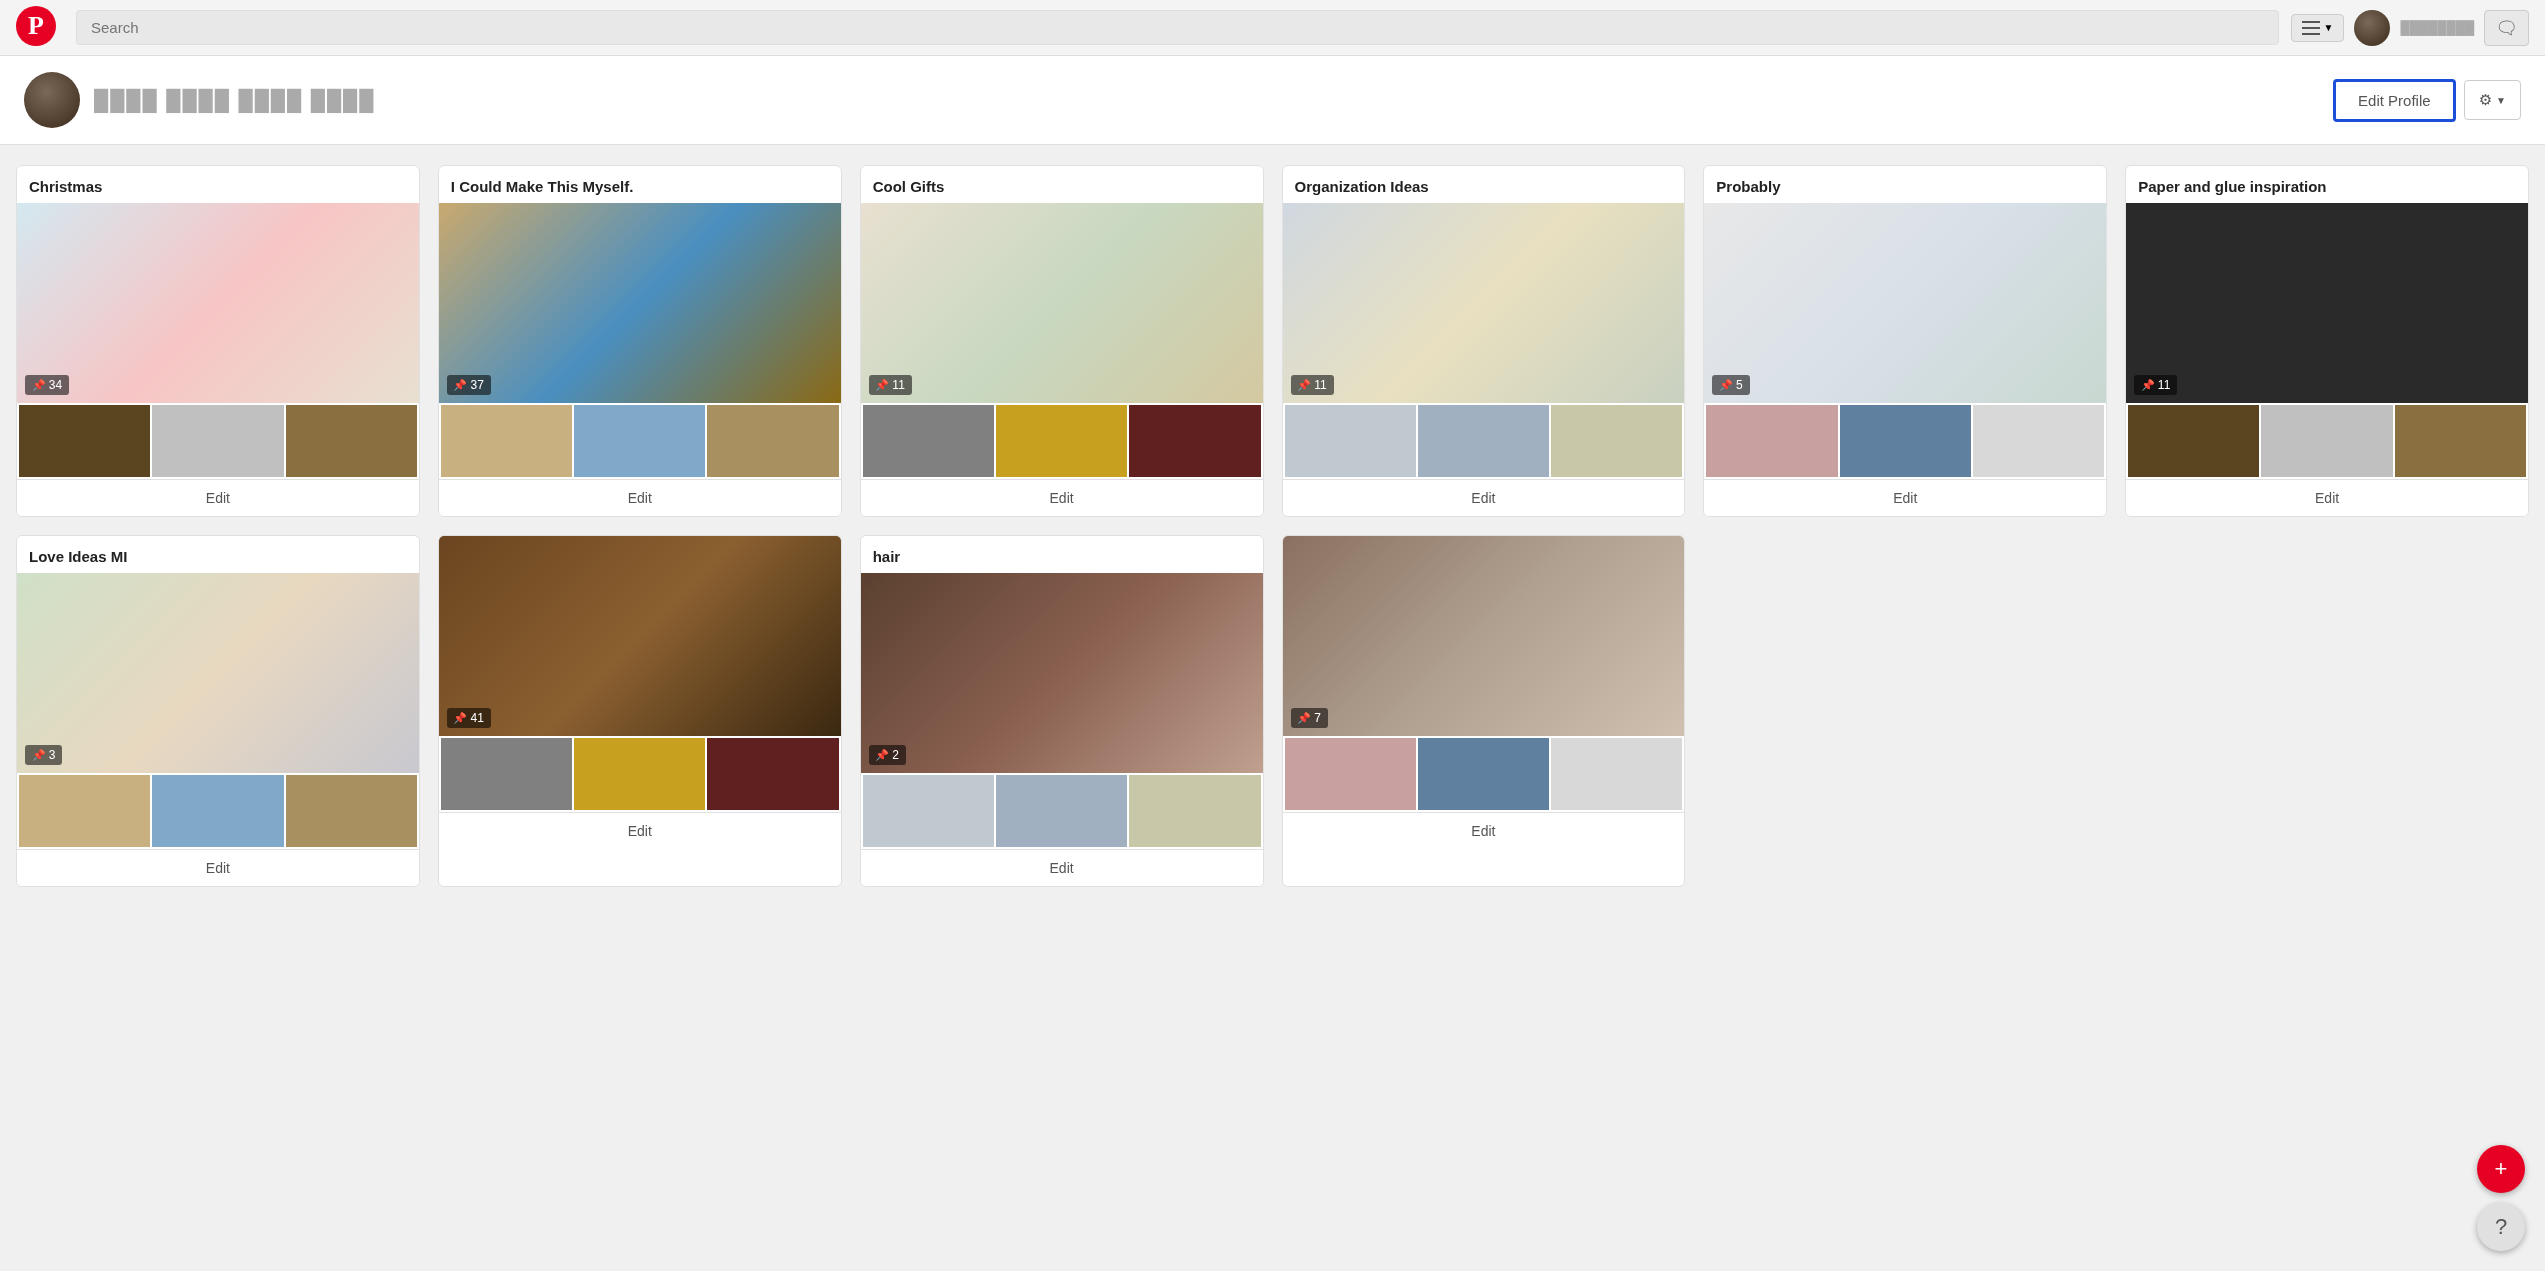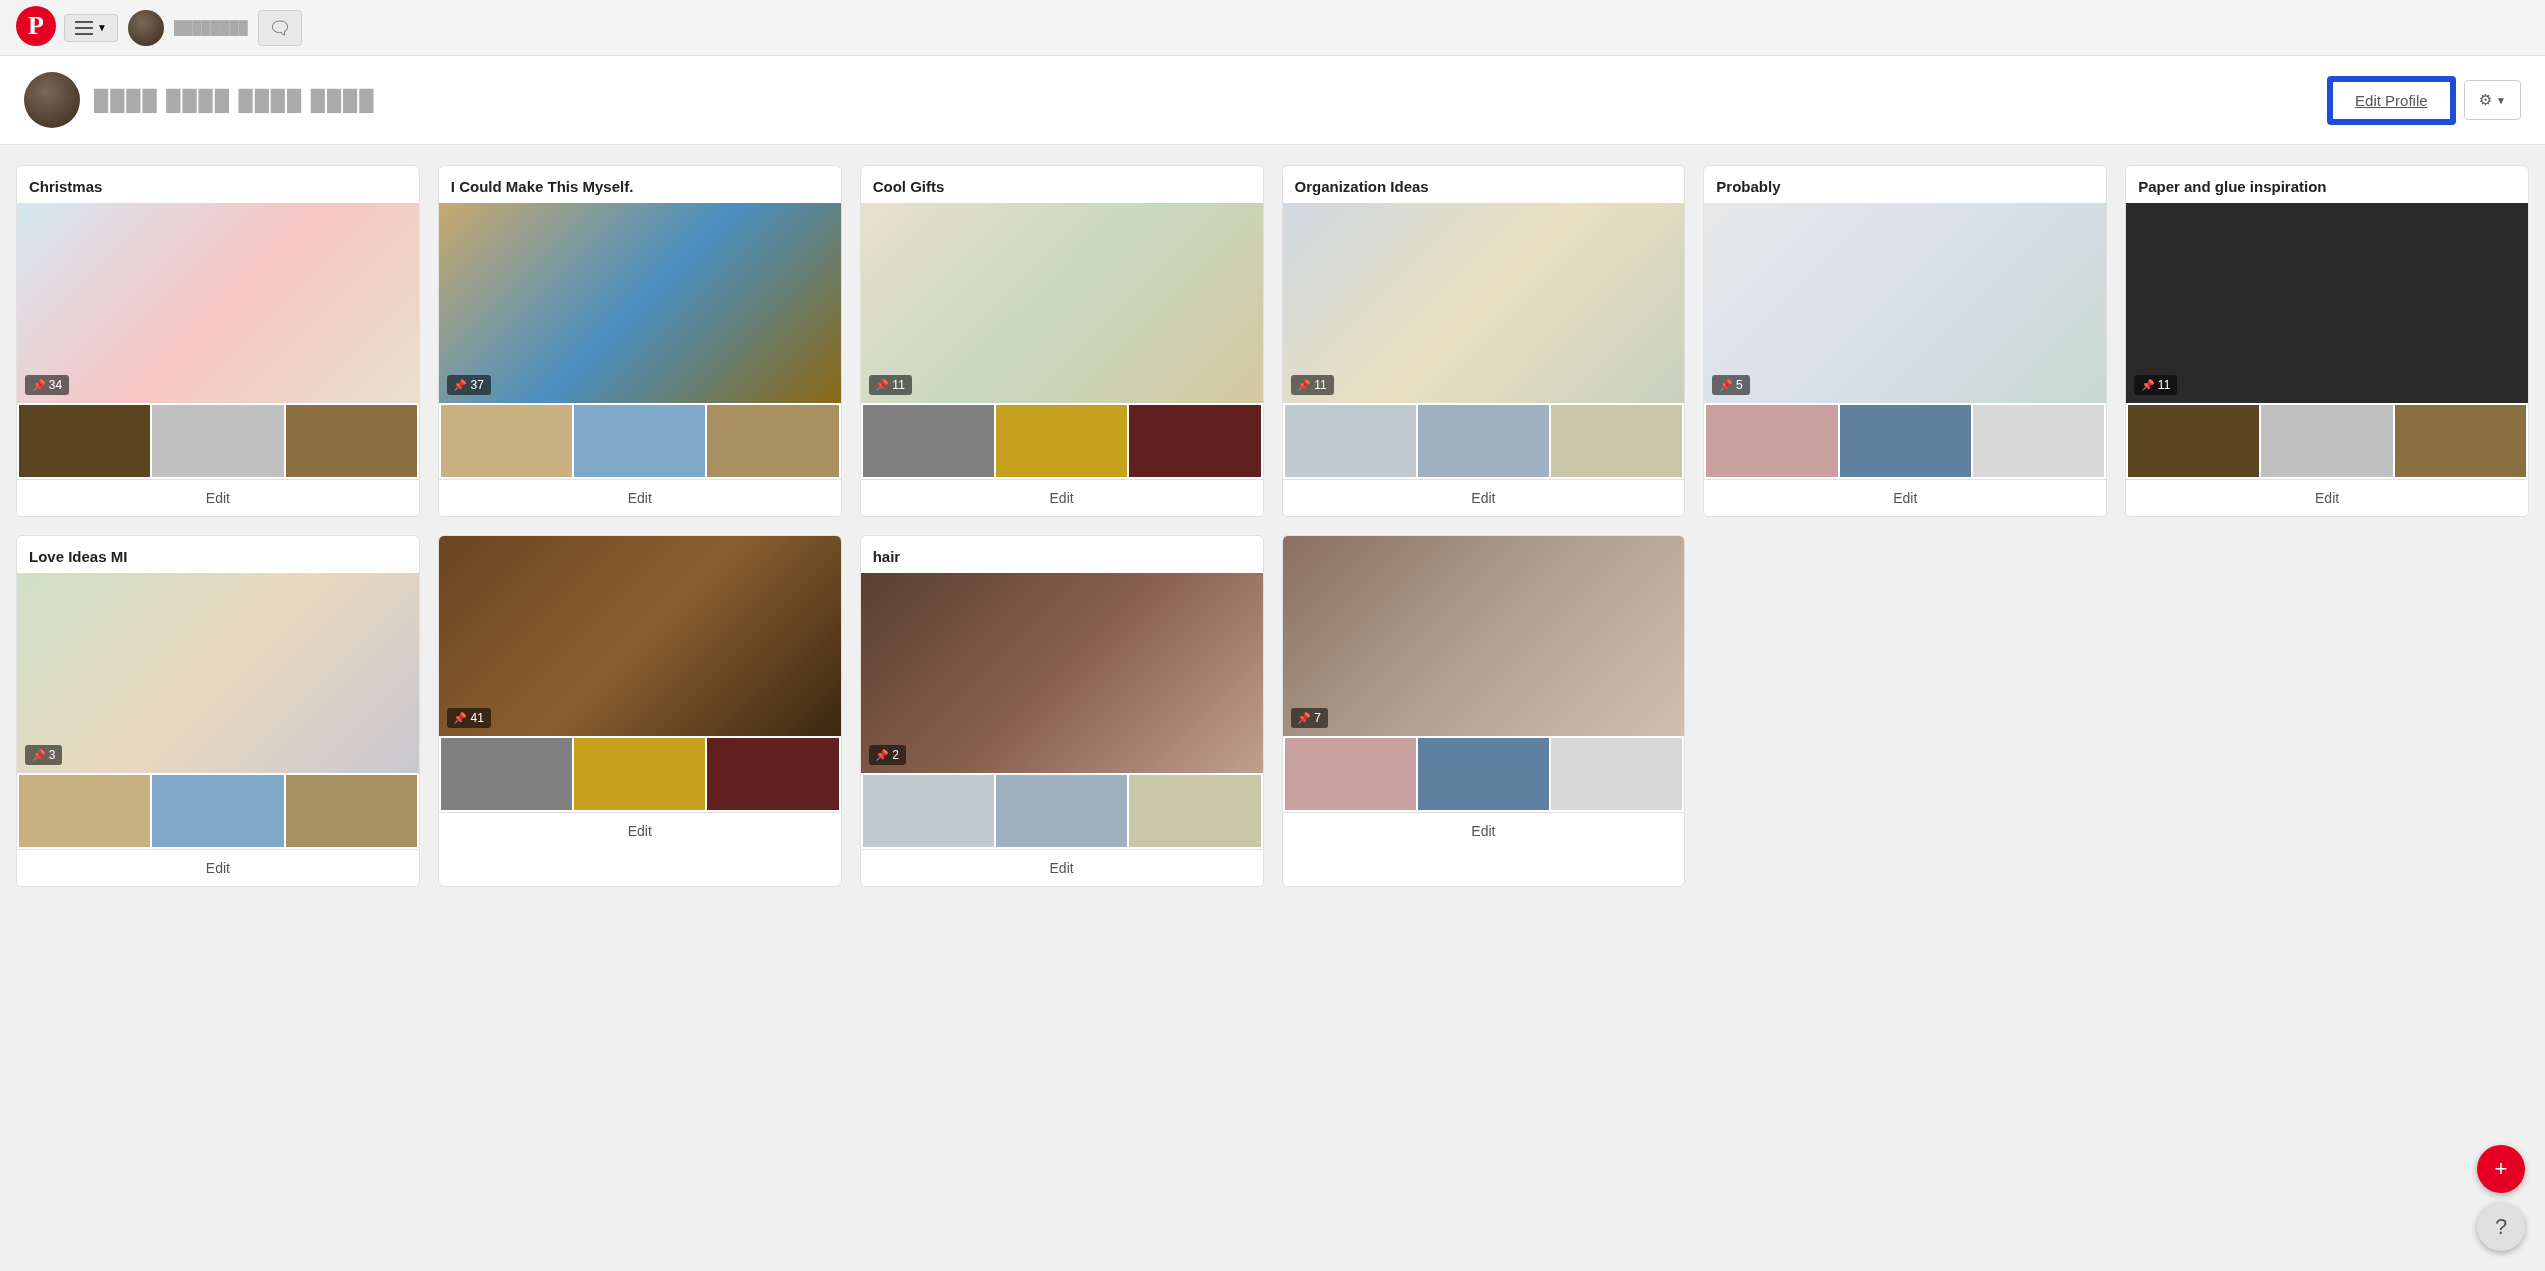--- a/index.html
+++ b/index.html
@@ -79,28 +79,27 @@
     #profile-bar .profile-name {
       font-size: 20px;
       font-weight: bold;
       color: #555;
     }
     #profile-bar .profile-actions {
       display: flex; align-items: center; gap: 8px;
     }
     .edit-profile-btn {
       padding: 10px 22px;
-      border: 6px solid #1d4ed8;
+      border: 3px solid #1d4ed8;
       background: #fff;
       border-radius: 4px;
       font-size: 15px;
       cursor: pointer;
       color: #555;
       font-weight: 500;
-      text-decoration: underline;
     }
     .settings-btn {
       padding: 10px 14px;
       border: 1px solid #ccc;
       background: #fff;
       border-radius: 4px;
       font-size: 15px;
       cursor: pointer;
       color: #555;
       display: flex; align-items: center; gap: 4px;
@@ -238,20 +237,23 @@
 
 <div id="header">
 
   <div style="flex-shrink:0; margin-right:8px;">
     <svg class="pinterest-logo" viewBox="0 0 40 40" xmlns="http://www.w3.org/2000/svg">
       <circle cx="20" cy="20" r="20" fill="#e60023"></circle>
       <text x="20" y="28" text-anchor="middle" font-size="26" font-family="Georgia,serif" fill="white" font-weight="bold">P</text>
     </svg>
   </div>
 
+  <div class="search-bar">
+    <input type="text" style="border: none; background: transparent; font-size: 15px; color: rgb(136, 136, 136); width: 100%; outline: none;" placeholder="Search">
+  </div>
 
   <div class="header-right">
     <button class="menu-btn">
       <div class="hamburger-lines">
         <span></span>
           <span></span>
           <span></span>
       </div>
       <span style="font-size:10px;">▼</span>
     </button>

